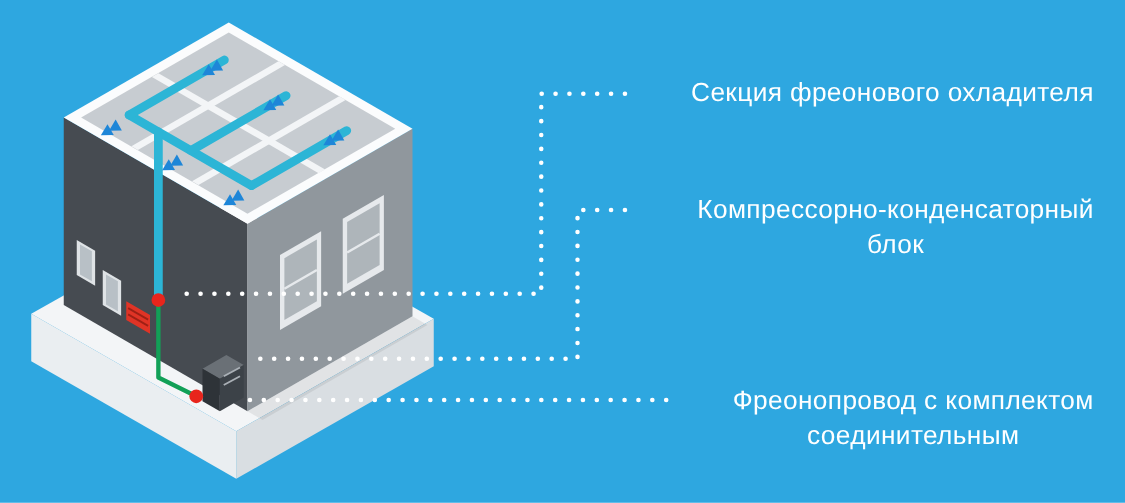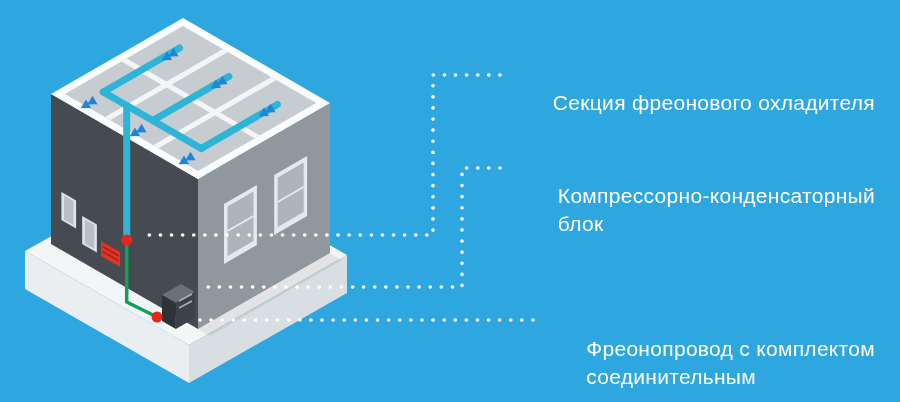--- a/index.html
+++ b/index.html
@@ -13,27 +13,26 @@
   }
   .illustration-svg {
     position: absolute;
     left: 0; top: 0;
     width: 900px; height: 402px;
     display: block;
   }
   .label {
     position: absolute;
     right: 25px;
-    text-align: left;
+    text-align: center;
     color: #ffffff;
     font-size: 21px;
     line-height: 28px;
     letter-spacing: 0.3px;
     white-space: nowrap;
-    margin-top: 28px;
   }
   .label .ln { display: block; }
   .label-1 { top: 61px; }
   .label-2 { top: 154px; }
   .label-3 { top: 307px; }
 </style>
 </head>
 <body>
 
 <div class="stage">

